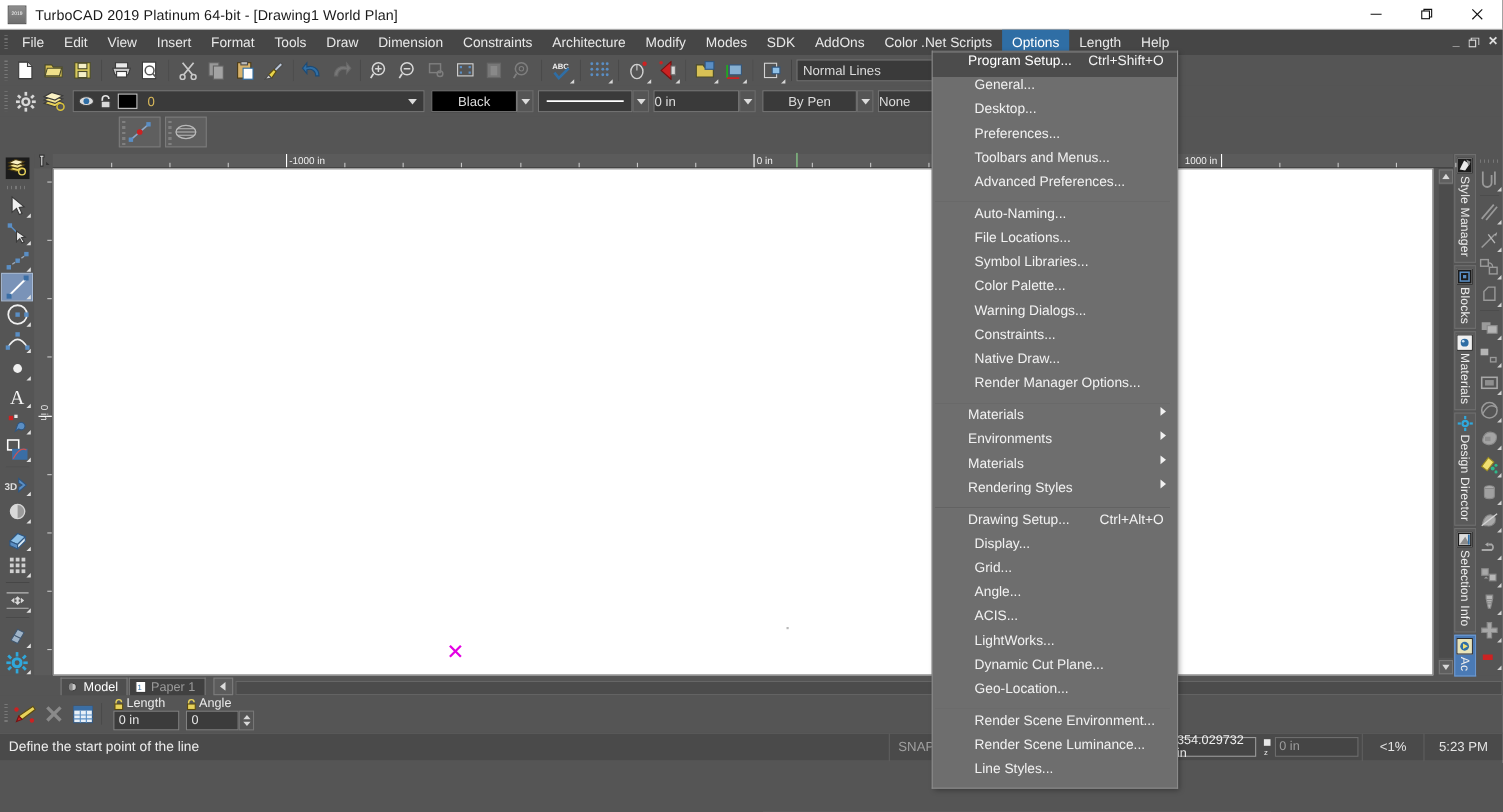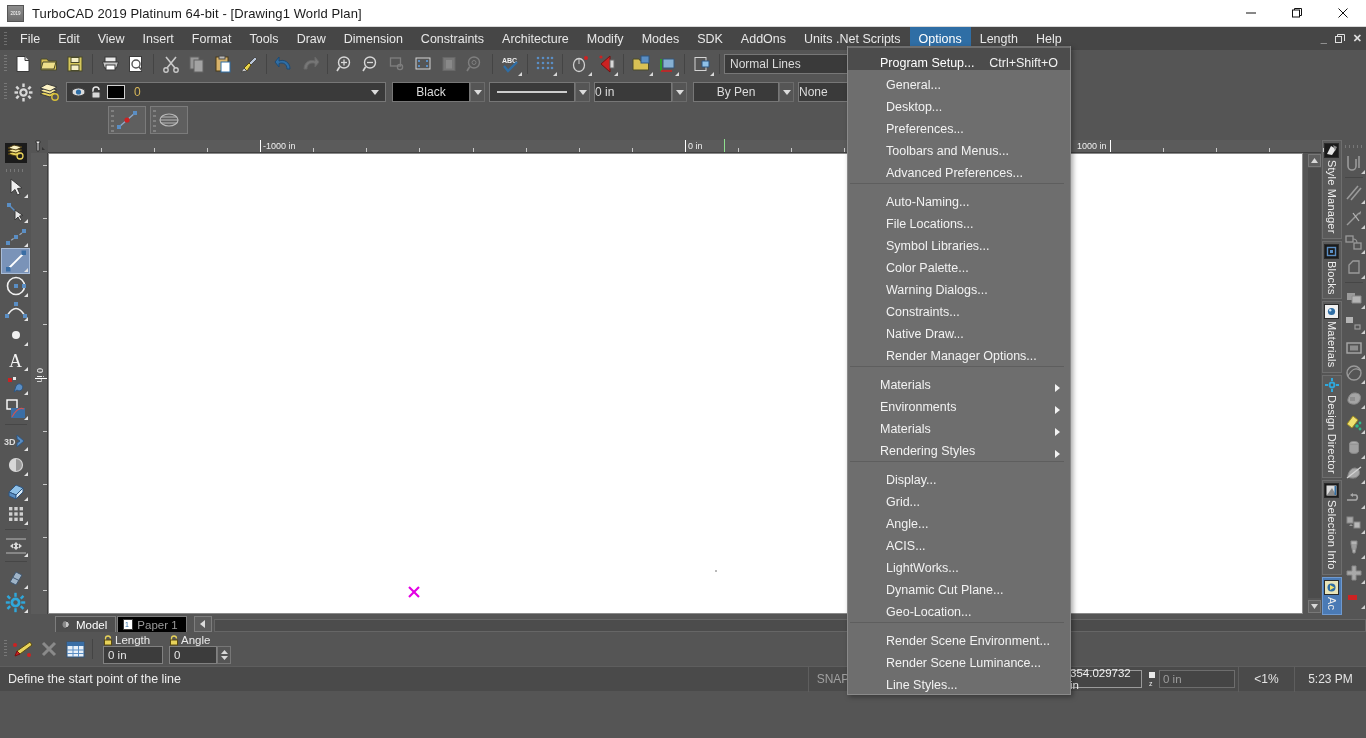--- a/index.html
+++ b/index.html
@@ -133,21 +133,21 @@
   .rtool{width:22px;height:25px;display:flex;align-items:center;justify-content:center;position:relative;}
   .rtool .flyout{position:absolute;right:0px;bottom:1px;width:0;height:0;
     border-left:4px solid transparent;border-bottom:4px solid #cfcfcf;}
   .rdiv{width:18px;height:1px;background:#6e6e6e;margin:2px 0;border-bottom:1px solid #464646;}
   #rtools-grip{height:8px;width:20px;display:flex;align-items:center;justify-content:center;margin-top:2px;}
   #rtools-grip .g{height:3px;width:18px;background:
     repeating-linear-gradient(90deg,#787878 0 1px,transparent 1px 4px);}
   
   #sheet-row{height:18px;background:#555;display:flex;align-items:flex-end;padding-left:55px;}
   .sheet-tab{
-    height:16px;padding:0 8px 0 5px;background:#000000;border:1px solid #7d7d7d;
+    height:16px;padding:0 8px 0 5px;background:#404040;border:1px solid #7d7d7d;
     border-bottom:none;display:flex;align-items:center;gap:4px;font-size:11.5px;color:#e9e9e9;
     margin-right:1px;
   }
   .sheet-tab.sel{background:#4e4e4e;color:#fff;}
   .sheet-tab.dim{color:#9a9a9a;}
   #sheet-scroll{margin-left:6px;height:16px;width:18px;background:#5c5c5c;
     border:1px solid #7d7d7d;display:flex;align-items:center;justify-content:center;}
   #sheet-fill{flex:1;height:13px;background:#4c4c4c;margin-left:2px;border:1px solid #666;}
   
   #inspect-row{height:34px;background:#555;display:flex;align-items:center;}
@@ -165,21 +165,21 @@
     border-left:1px solid #5e5e5e;padding:0 8px;font-size:12px;color:#a0a0a0;}
   .st-box{height:18px;background:#454545;border:1px solid #6d6d6d;color:#9d9d9d;
     font-size:11.5px;display:flex;align-items:center;padding:0 3px;}
   .st-box.lit{color:#f0f0f0;border-color:#9a9a9a;}
   
   #options-menu{
     position:absolute;left:847px;top:46px;width:224px;background:#6e6e6e;
     border:1px solid #8a8a8a;border-top:none;padding:2px 0;z-index:50;
     box-shadow:2px 2px 5px rgba(0,0,0,.35);
   }
-  .mrow{height:22px;display:flex;align-items:flex-end;font-size:12.5px;color:#f2f2f2;
+  .mrow{height:22px;display:flex;align-items:flex-start;font-size:12.5px;color:#f2f2f2;
     padding-left:38px;position:relative;white-space:nowrap;}
   .mrow.hi{background:#4c4c4c;color:#fff;}
   .mrow.lvl0{padding-left:32px;}
   .mrow .accel{position:absolute;right:12px;font-size:12.5px;color:#f2f2f2;}
   .mrow .sub-arrow{position:absolute;right:10px;width:0;height:0;
     border-top:4px solid transparent;border-bottom:4px solid transparent;
     border-left:5px solid #f2f2f2;}
   .msep{height:1px;background:#8d8d8d;margin:3px 6px 3px 2px;border-bottom:1px solid #5e5e5e;}
 </style>
 </head>
@@ -222,21 +222,21 @@
   <div class="menu-item">Format</div>
   <div class="menu-item">Tools</div>
   <div class="menu-item">Draw</div>
   <div class="menu-item">Dimension</div>
   <div class="menu-item">Constraints</div>
   <div class="menu-item">Architecture</div>
   <div class="menu-item">Modify</div>
   <div class="menu-item">Modes</div>
   <div class="menu-item">SDK</div>
   <div class="menu-item">AddOns</div>
-  <div class="menu-item">Units .Net Scripts</div>
+  <div class="menu-item">Color .Net Scripts</div>
   <div class="menu-item active">Options</div>
   <div class="menu-item">Length</div>
   <div class="menu-item">Help</div>
   <div id="mdi-controls">
     <div class="mdi-btn">_</div>
     <div class="mdi-btn">
       <svg width="10" height="10" viewBox="0 0 10 10">
           <rect x="0.5" y="2.5" width="6" height="6" fill="none" stroke="#e0e0e0"></rect>
           <path d="M2.5 2.5 V0.5 H9.5 V7" fill="none" stroke="#e0e0e0"></path>
         </svg>
@@ -1206,20 +1206,24 @@
     </div>
     <div class="mrow lvl0">
       <span>Materials</span>
       <span class="sub-arrow"></span>
     </div>
     <div class="mrow lvl0">
       <span>Rendering Styles</span>
       <span class="sub-arrow"></span>
     </div>
     <div class="msep"></div>
+    <div class="mrow lvl0">
+      <span>Drawing Setup...</span>
+      <span class="accel">Ctrl+Alt+O</span>
+    </div>
     <div class="mrow">
       <span>Display...</span>
     </div>
     <div class="mrow">
       <span>Grid...</span>
     </div>
     <div class="mrow">
       <span>Angle...</span>
     </div>
     <div class="mrow">

